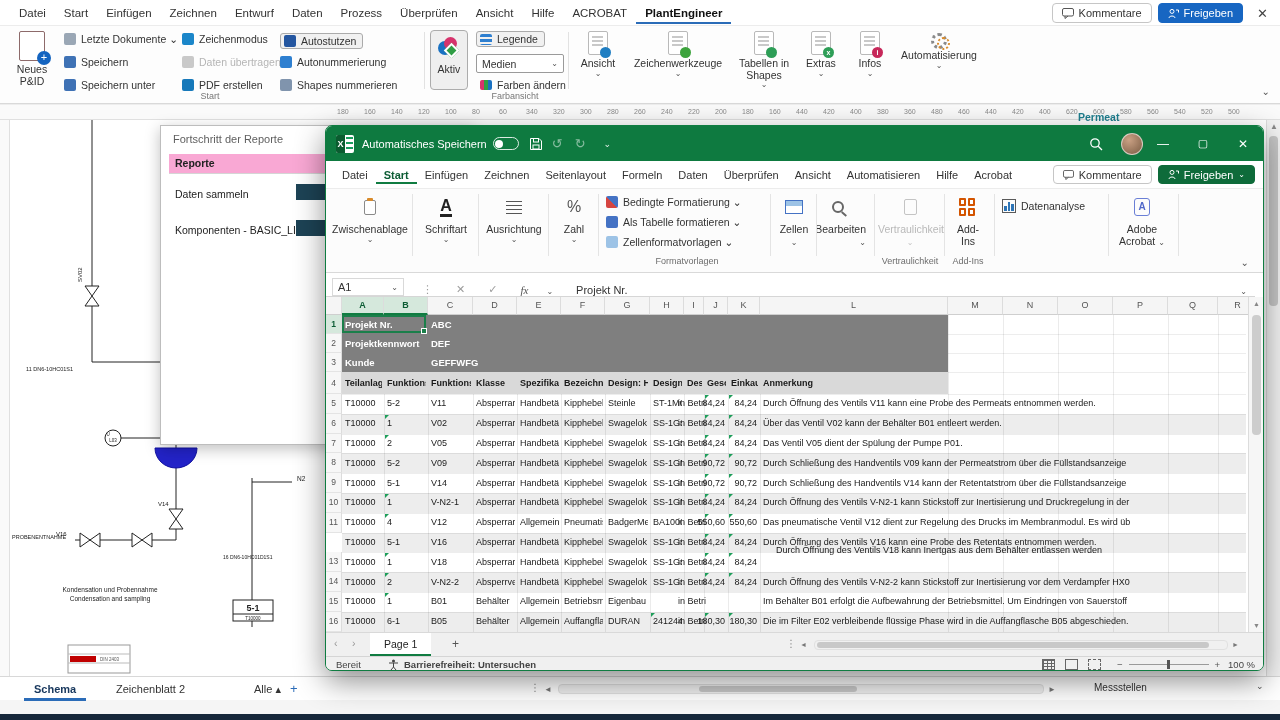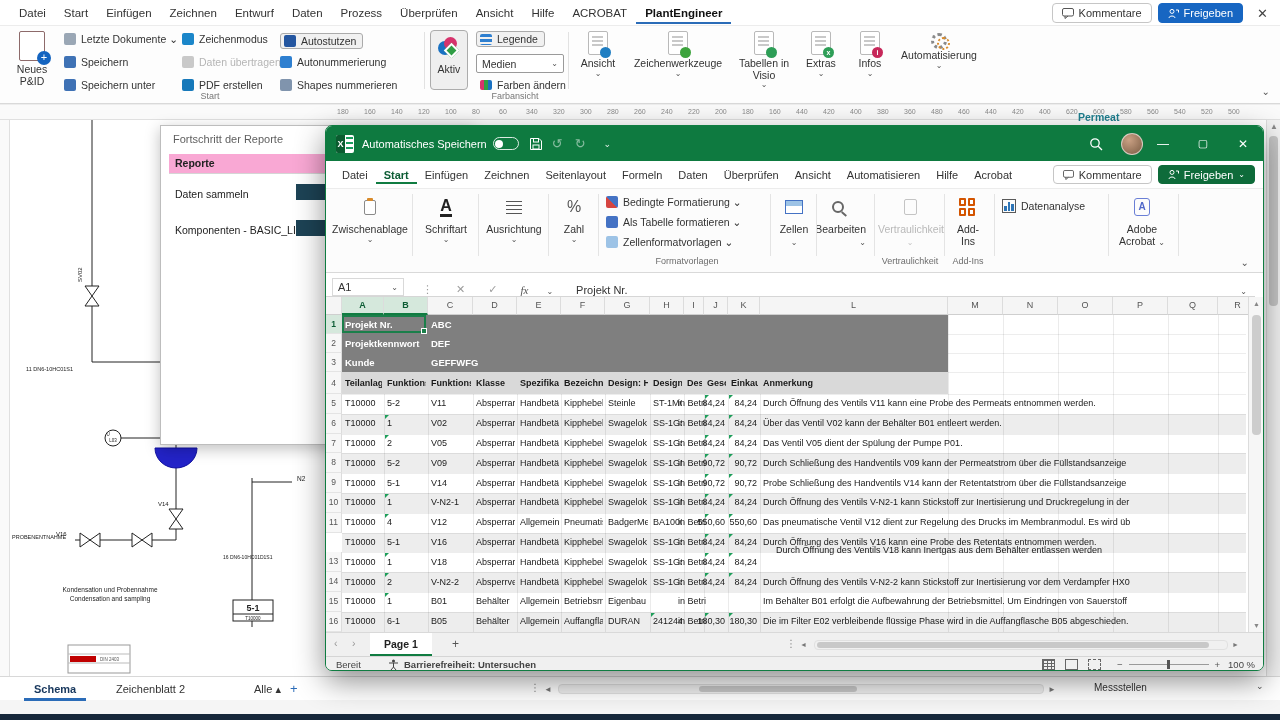--- a/index.html
+++ b/index.html
@@ -110,21 +110,21 @@
   .gcell{position:absolute;white-space:nowrap;overflow:hidden;line-height:1;}
   .gcell.free{overflow:visible;}
   .gmark{position:absolute;width:0;height:0;border-top:4px solid #1e9e5a;border-right:4px solid transparent;}
   #gsel{position:absolute;border:2px solid #1a7f4a;z-index:8;}
   #gsel:after{content:"";position:absolute;right:-3px;bottom:-3px;width:4px;height:4px;background:#1a7f4a;border:1px solid #fff;}
   #gvsb{position:absolute;right:0;top:0;width:15px;height:335px;background:#f6f6f6;border-left:1px solid #dcdcdc;z-index:9;}
   #gvsb .thumb{position:absolute;left:3px;top:18px;width:9px;height:120px;background:#cdcdcd;border-radius:4px;}
   #gvsb .a{position:absolute;left:4px;font-size:7px;color:#888;}
 
   #xl-tabs{position:absolute;left:0;top:506px;right:0;height:24px;background:#f0f0f0;border-top:1px solid #d9d9d9;font-size:10.5px;color:#555;}
-  #xl-tab-active{position:absolute;left:44px;top:0;height:23px;background:#fff;padding:0 14px;line-height:23px;font-weight:bold;color:#222;border-bottom:2.5px solid #107c41;}
+  #xl-tab-active{position:absolute;left:44px;top:0;height:23px;background:#fff;padding:0 14px;line-height:23px;font-weight:normal;color:#222;border-bottom:2.5px solid #107c41;}
   #xl-status{position:absolute;left:0;top:530px;right:0;height:16px;background:#f0f0f0;border-top:1px solid #d5d5d5;font-size:9.5px;color:#444;}
   .viewic{width:13px;height:11px;border:1px solid #666;display:inline-block;margin-right:10px;}
   .zoomline{display:inline-block;width:80px;height:1px;background:#9a9a9a;vertical-align:middle;position:relative;}
   .zoomline i{position:absolute;left:38px;top:-4px;width:3px;height:9px;background:#555;}
 
   svg text{font-family:"Liberation Sans",sans-serif;}
 </style>
 </head>
 <body>
 
@@ -254,21 +254,21 @@
           <div class="vdrop-ic">
             <div class="vdrop-badge" style="background: rgb(61, 163, 61);"></div>
           </div>
           <div>Zeichenwerkzeuge</div>
           <div class="chev">⌄</div>
         </div>
         <div class="vdrop" style="left: 736px; width: 56px;">
           <div class="vdrop-ic">
             <div class="vdrop-badge" style="background: rgb(46, 158, 87);"></div>
           </div>
-          <div>Tabellen in Visio</div>
+          <div>Tabellen in Shapes</div>
           <div class="chev">⌄</div>
         </div>
         <div class="vdrop" style="left: 798px; width: 46px;">
           <div class="vdrop-ic">
             <div class="vdrop-badge" style="background: rgb(46, 158, 87);">x</div>
           </div>
           <div>Extras</div>
           <div class="chev">⌄</div>
         </div>
         <div class="vdrop" style="left: 850px; width: 40px;">
@@ -749,21 +749,21 @@
         <div class="gcell" style="left: 61px; top: 181.6px; width: 39px;">5-1</div>
         <div class="gcell" style="left: 105px; top: 181.6px; width: 40px;">V14</div>
         <div class="gcell" style="left: 150px; top: 181.6px; width: 39px;">Absperrarma</div>
         <div class="gcell" style="left: 194px; top: 181.6px; width: 39px;">Handbetätigt</div>
         <div class="gcell" style="left: 238px; top: 181.6px; width: 39px;">Kipphebelver</div>
         <div class="gcell" style="left: 282px; top: 181.6px; width: 40px;">Swagelok</div>
         <div class="gcell" style="left: 327px; top: 181.6px; width: 29px;">SS-1GM4</div>
         <div class="gcell free" style="left: 352px; top: 181.6px;">in Betri</div>
         <div class="gcell free" style="right: 538px; top: 181.6px;">90,72</div>
         <div class="gcell free" style="right: 506px; top: 181.6px;">90,72</div>
-        <div class="gcell free" style="left: 437px; top: 181.6px;">Probe Schließung des Handventils V14 kann der Retentatstrom über die Füllstandsanzeige</div>
+        <div class="gcell free" style="left: 437px; top: 181.6px;">Durch Schließung des Handventils V14 kann der Retentatstrom über die Füllstandsanzeige</div>
         <div class="gmark" style="left: 379px; top: 177.2px;"></div>
         <div class="gmark" style="left: 403px; top: 177.2px;"></div>
         <div class="gcell" style="left: 19px; top: 201.4px; width: 37px;">T10000</div>
         <div class="gcell" style="left: 61px; top: 201.4px; width: 39px;">1</div>
         <div class="gcell" style="left: 105px; top: 201.4px; width: 40px;">V-N2-1</div>
         <div class="gcell" style="left: 150px; top: 201.4px; width: 39px;">Absperrarma</div>
         <div class="gcell" style="left: 194px; top: 201.4px; width: 39px;">Handbetätigt</div>
         <div class="gcell" style="left: 238px; top: 201.4px; width: 39px;">Kipphebelver</div>
         <div class="gcell" style="left: 282px; top: 201.4px; width: 40px;">Swagelok</div>
         <div class="gcell" style="left: 327px; top: 201.4px; width: 29px;">SS-1GM4</div>

